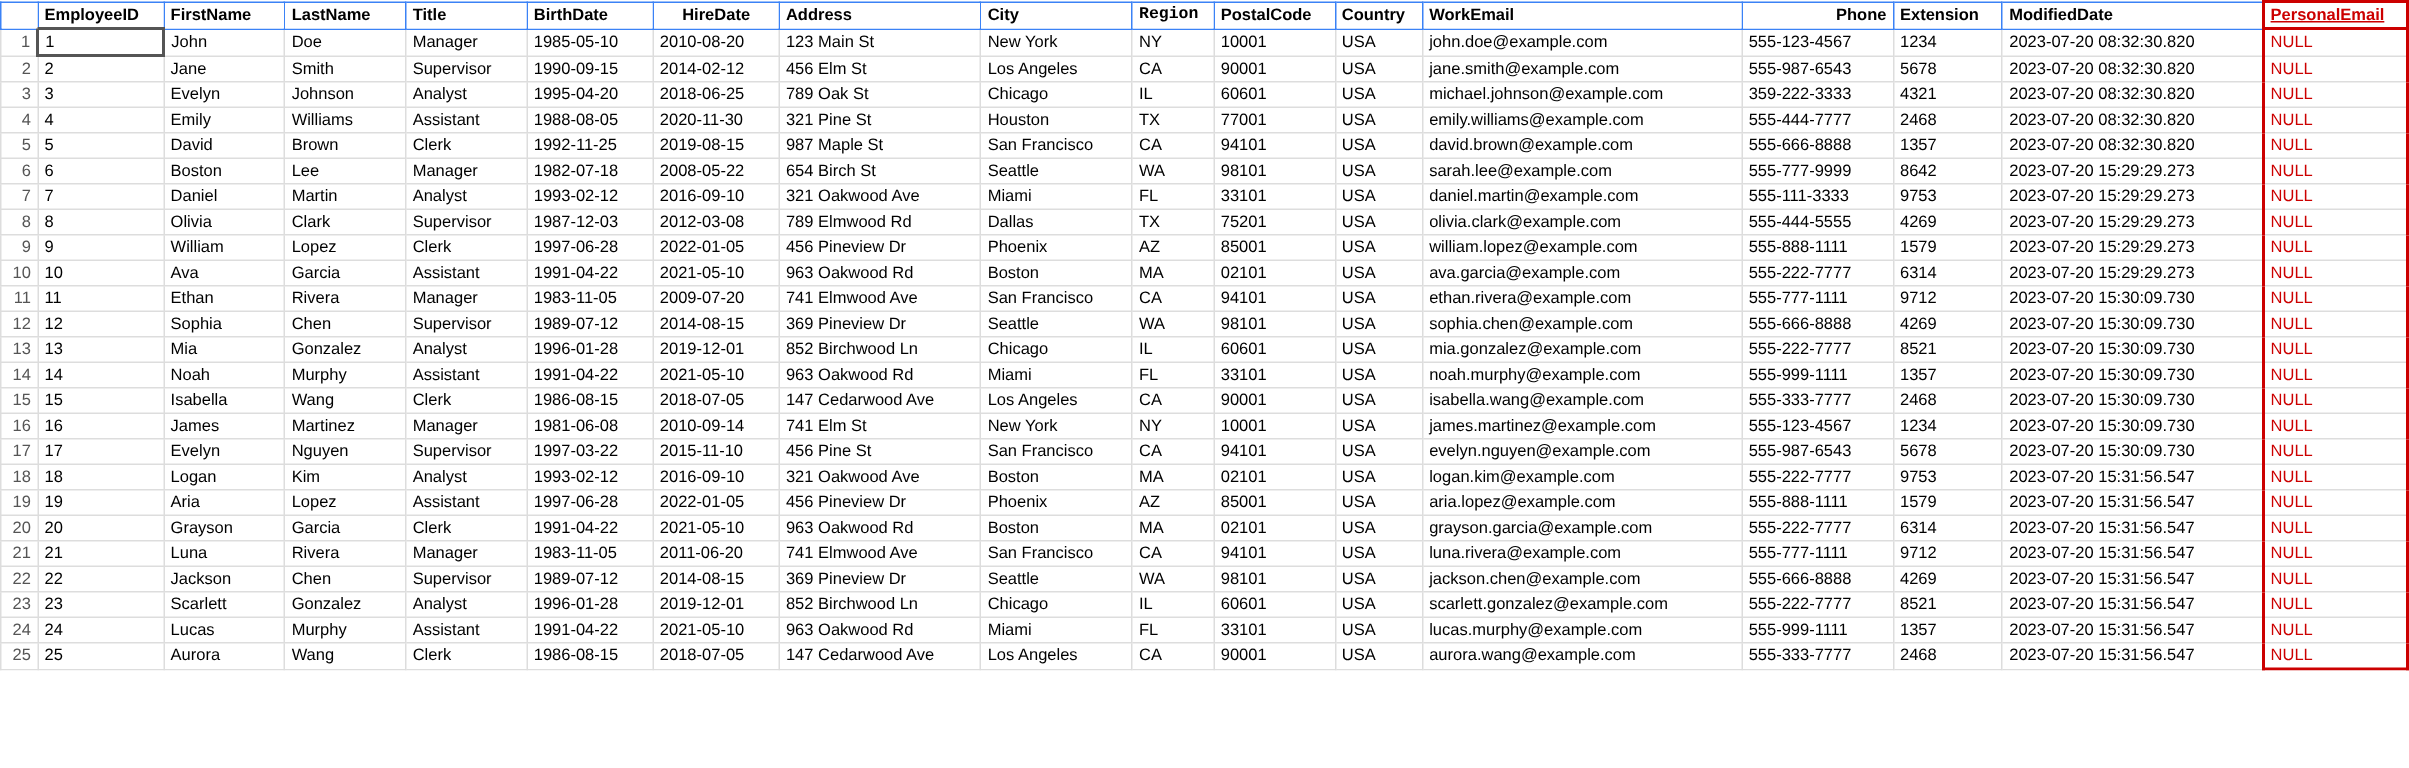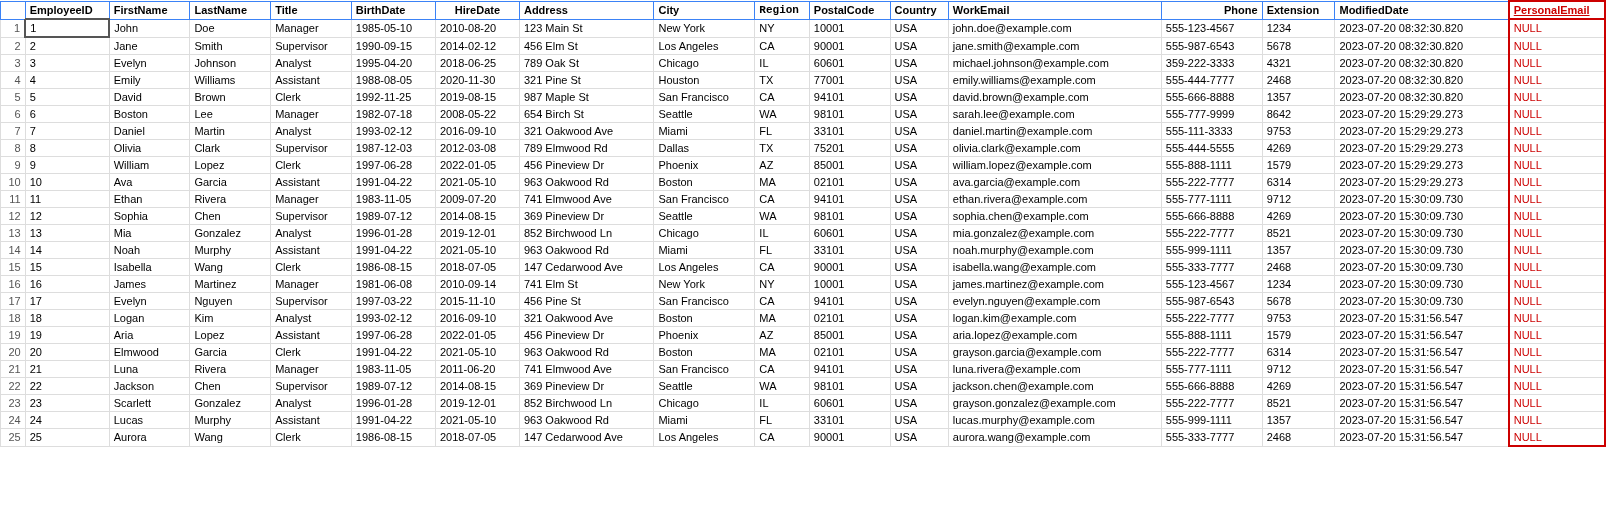--- a/index.html
+++ b/index.html
@@ -456,21 +456,21 @@
           <td>USA</td>
           <td>aria.lopez@example.com</td>
           <td>555-888-1111</td>
           <td>1579</td>
           <td>2023-07-20 15:31:56.547</td>
           <td class="personal-email-col">NULL</td>
         </tr>
         <tr>
           <td class="row-num" style="color: rgb(85, 85, 85); text-align: right;">20</td>
           <td class="emp-id-cell">20</td>
-          <td>Elmwood</td>
+          <td>Grayson</td>
           <td>Garcia</td>
           <td>Clerk</td>
           <td>1991-04-22</td>
           <td>2021-05-10</td>
           <td>963 Oakwood Rd</td>
           <td>Boston</td>
           <td>MA</td>
           <td>02101</td>
           <td>USA</td>
           <td>grayson.garcia@example.com</td>
@@ -523,21 +523,21 @@
           <td>Scarlett</td>
           <td>Gonzalez</td>
           <td>Analyst</td>
           <td>1996-01-28</td>
           <td>2019-12-01</td>
           <td>852 Birchwood Ln</td>
           <td>Chicago</td>
           <td>IL</td>
           <td>60601</td>
           <td>USA</td>
-          <td>grayson.gonzalez@example.com</td>
+          <td>scarlett.gonzalez@example.com</td>
           <td>555-222-7777</td>
           <td>8521</td>
           <td>2023-07-20 15:31:56.547</td>
           <td class="personal-email-col">NULL</td>
         </tr>
         <tr>
           <td class="row-num" style="color: rgb(85, 85, 85); text-align: right;">24</td>
           <td class="emp-id-cell">24</td>
           <td>Lucas</td>
           <td>Murphy</td>

